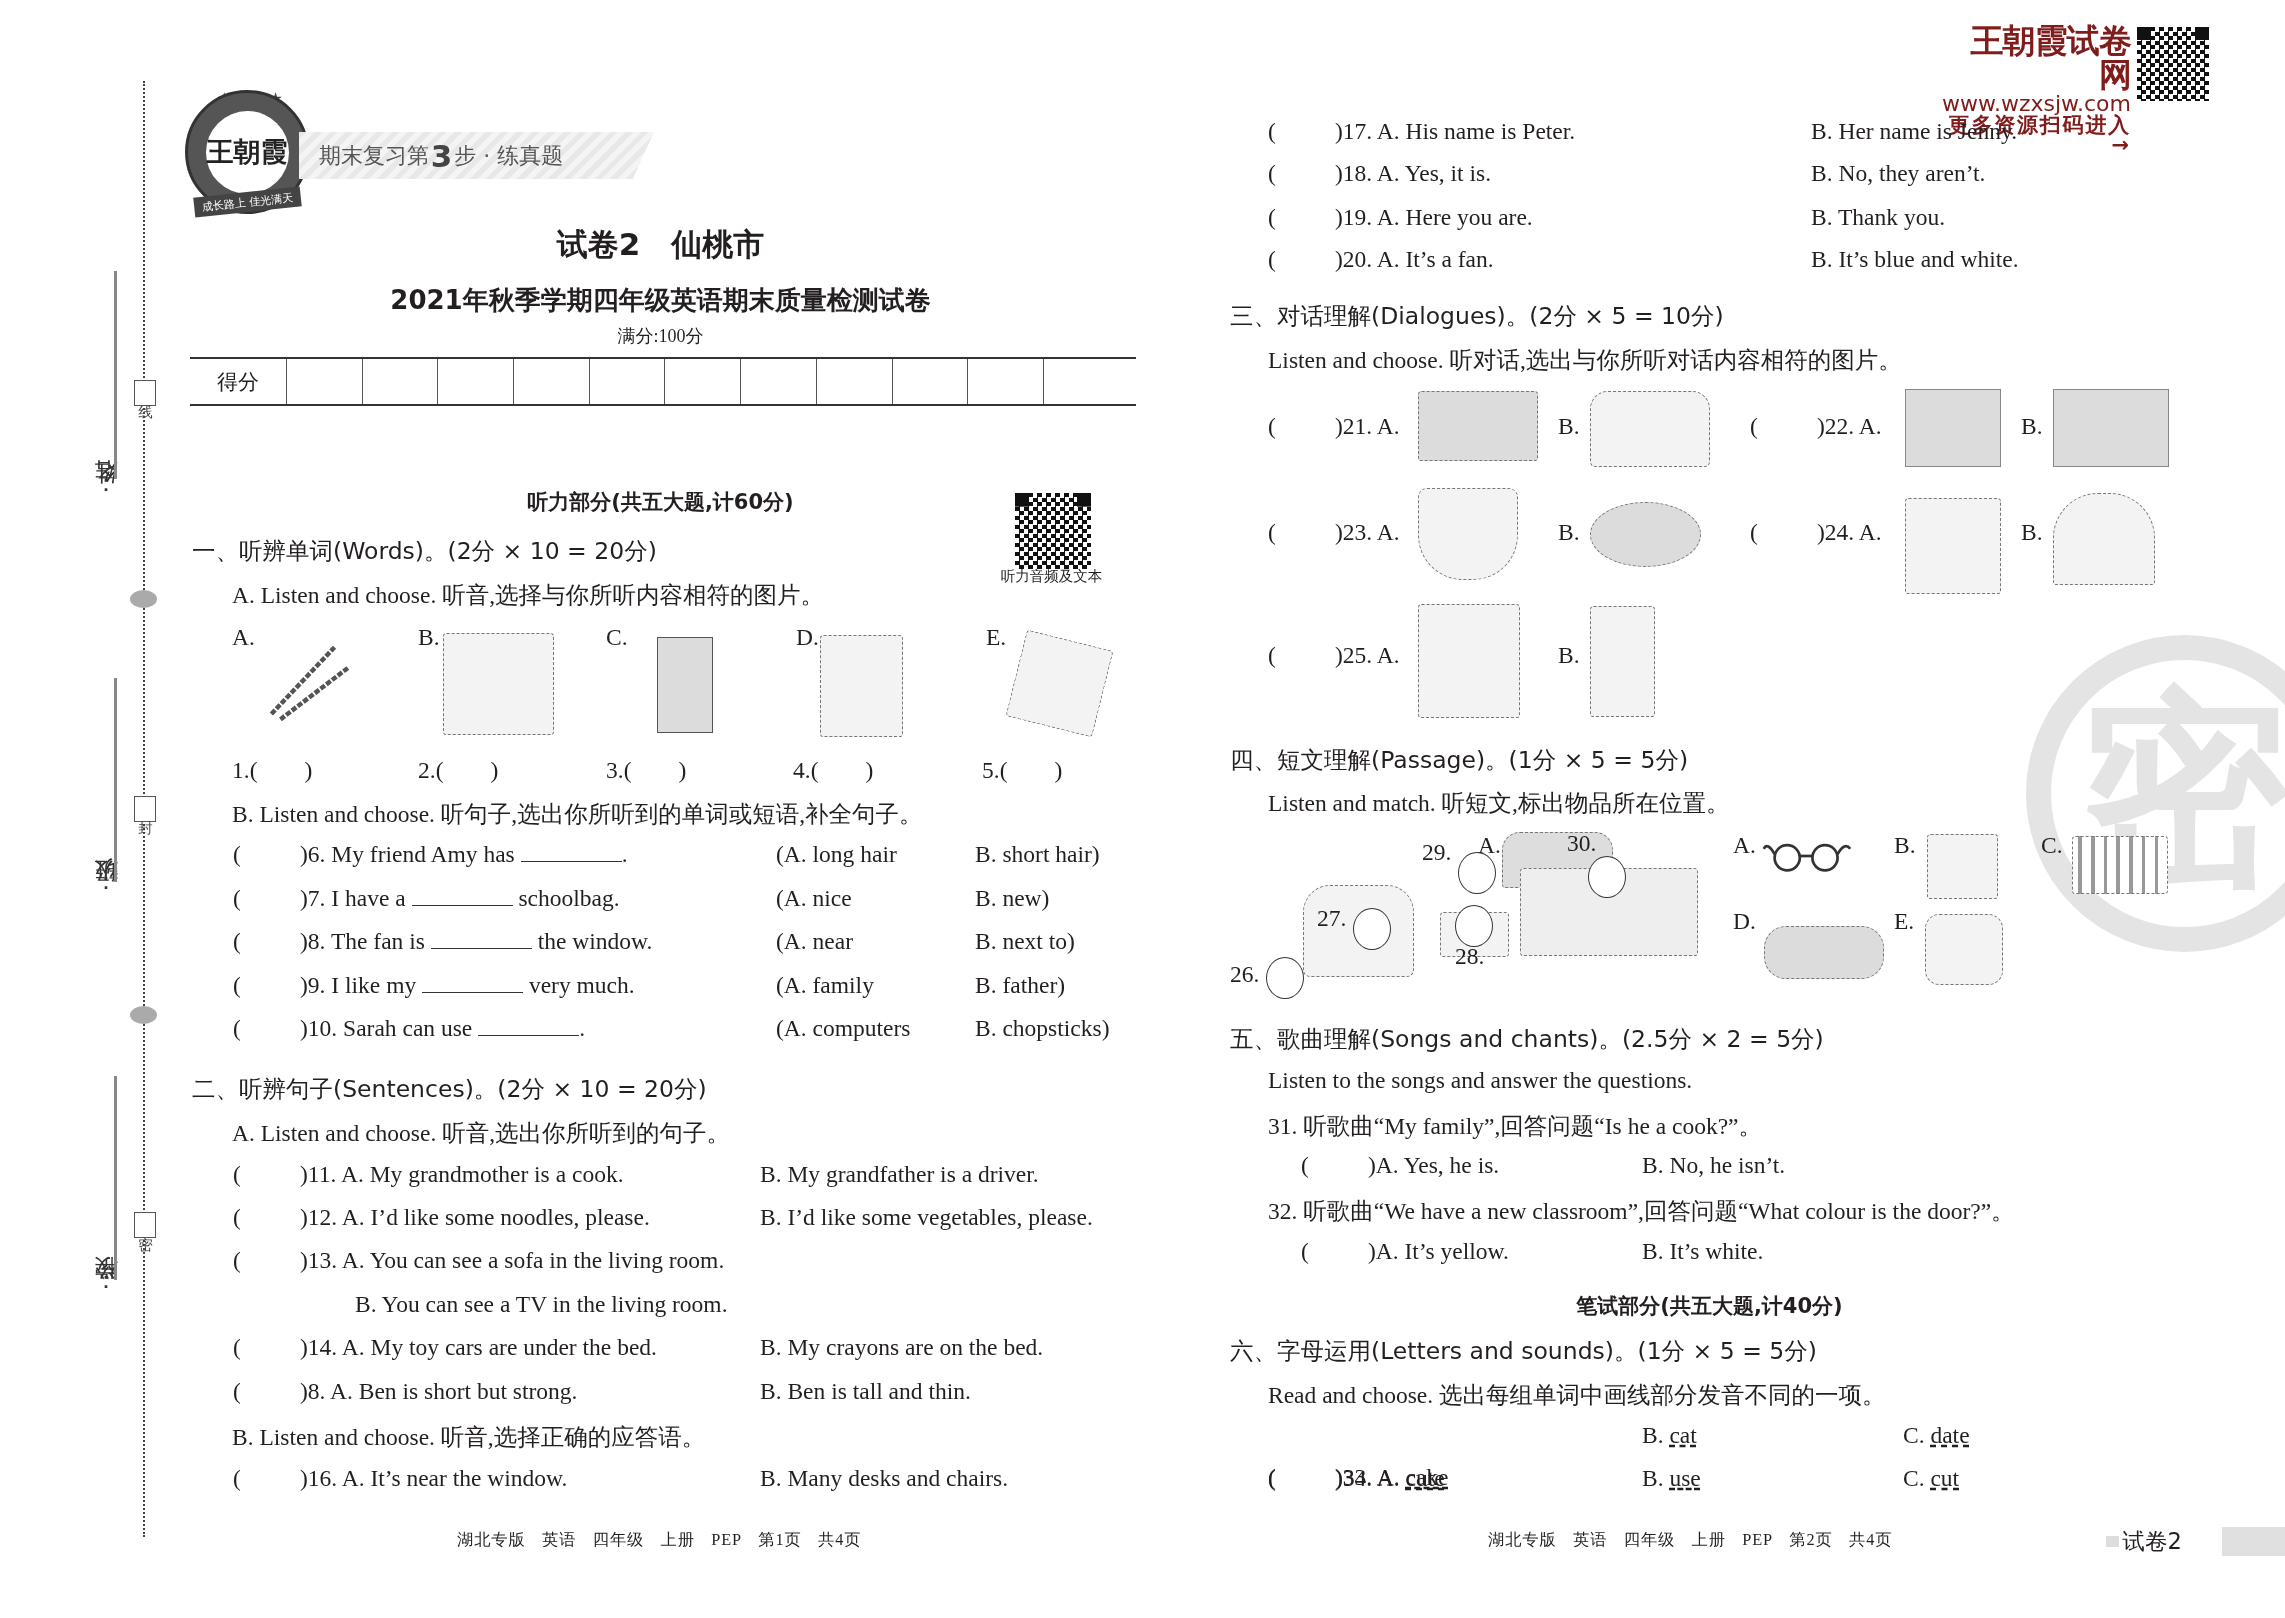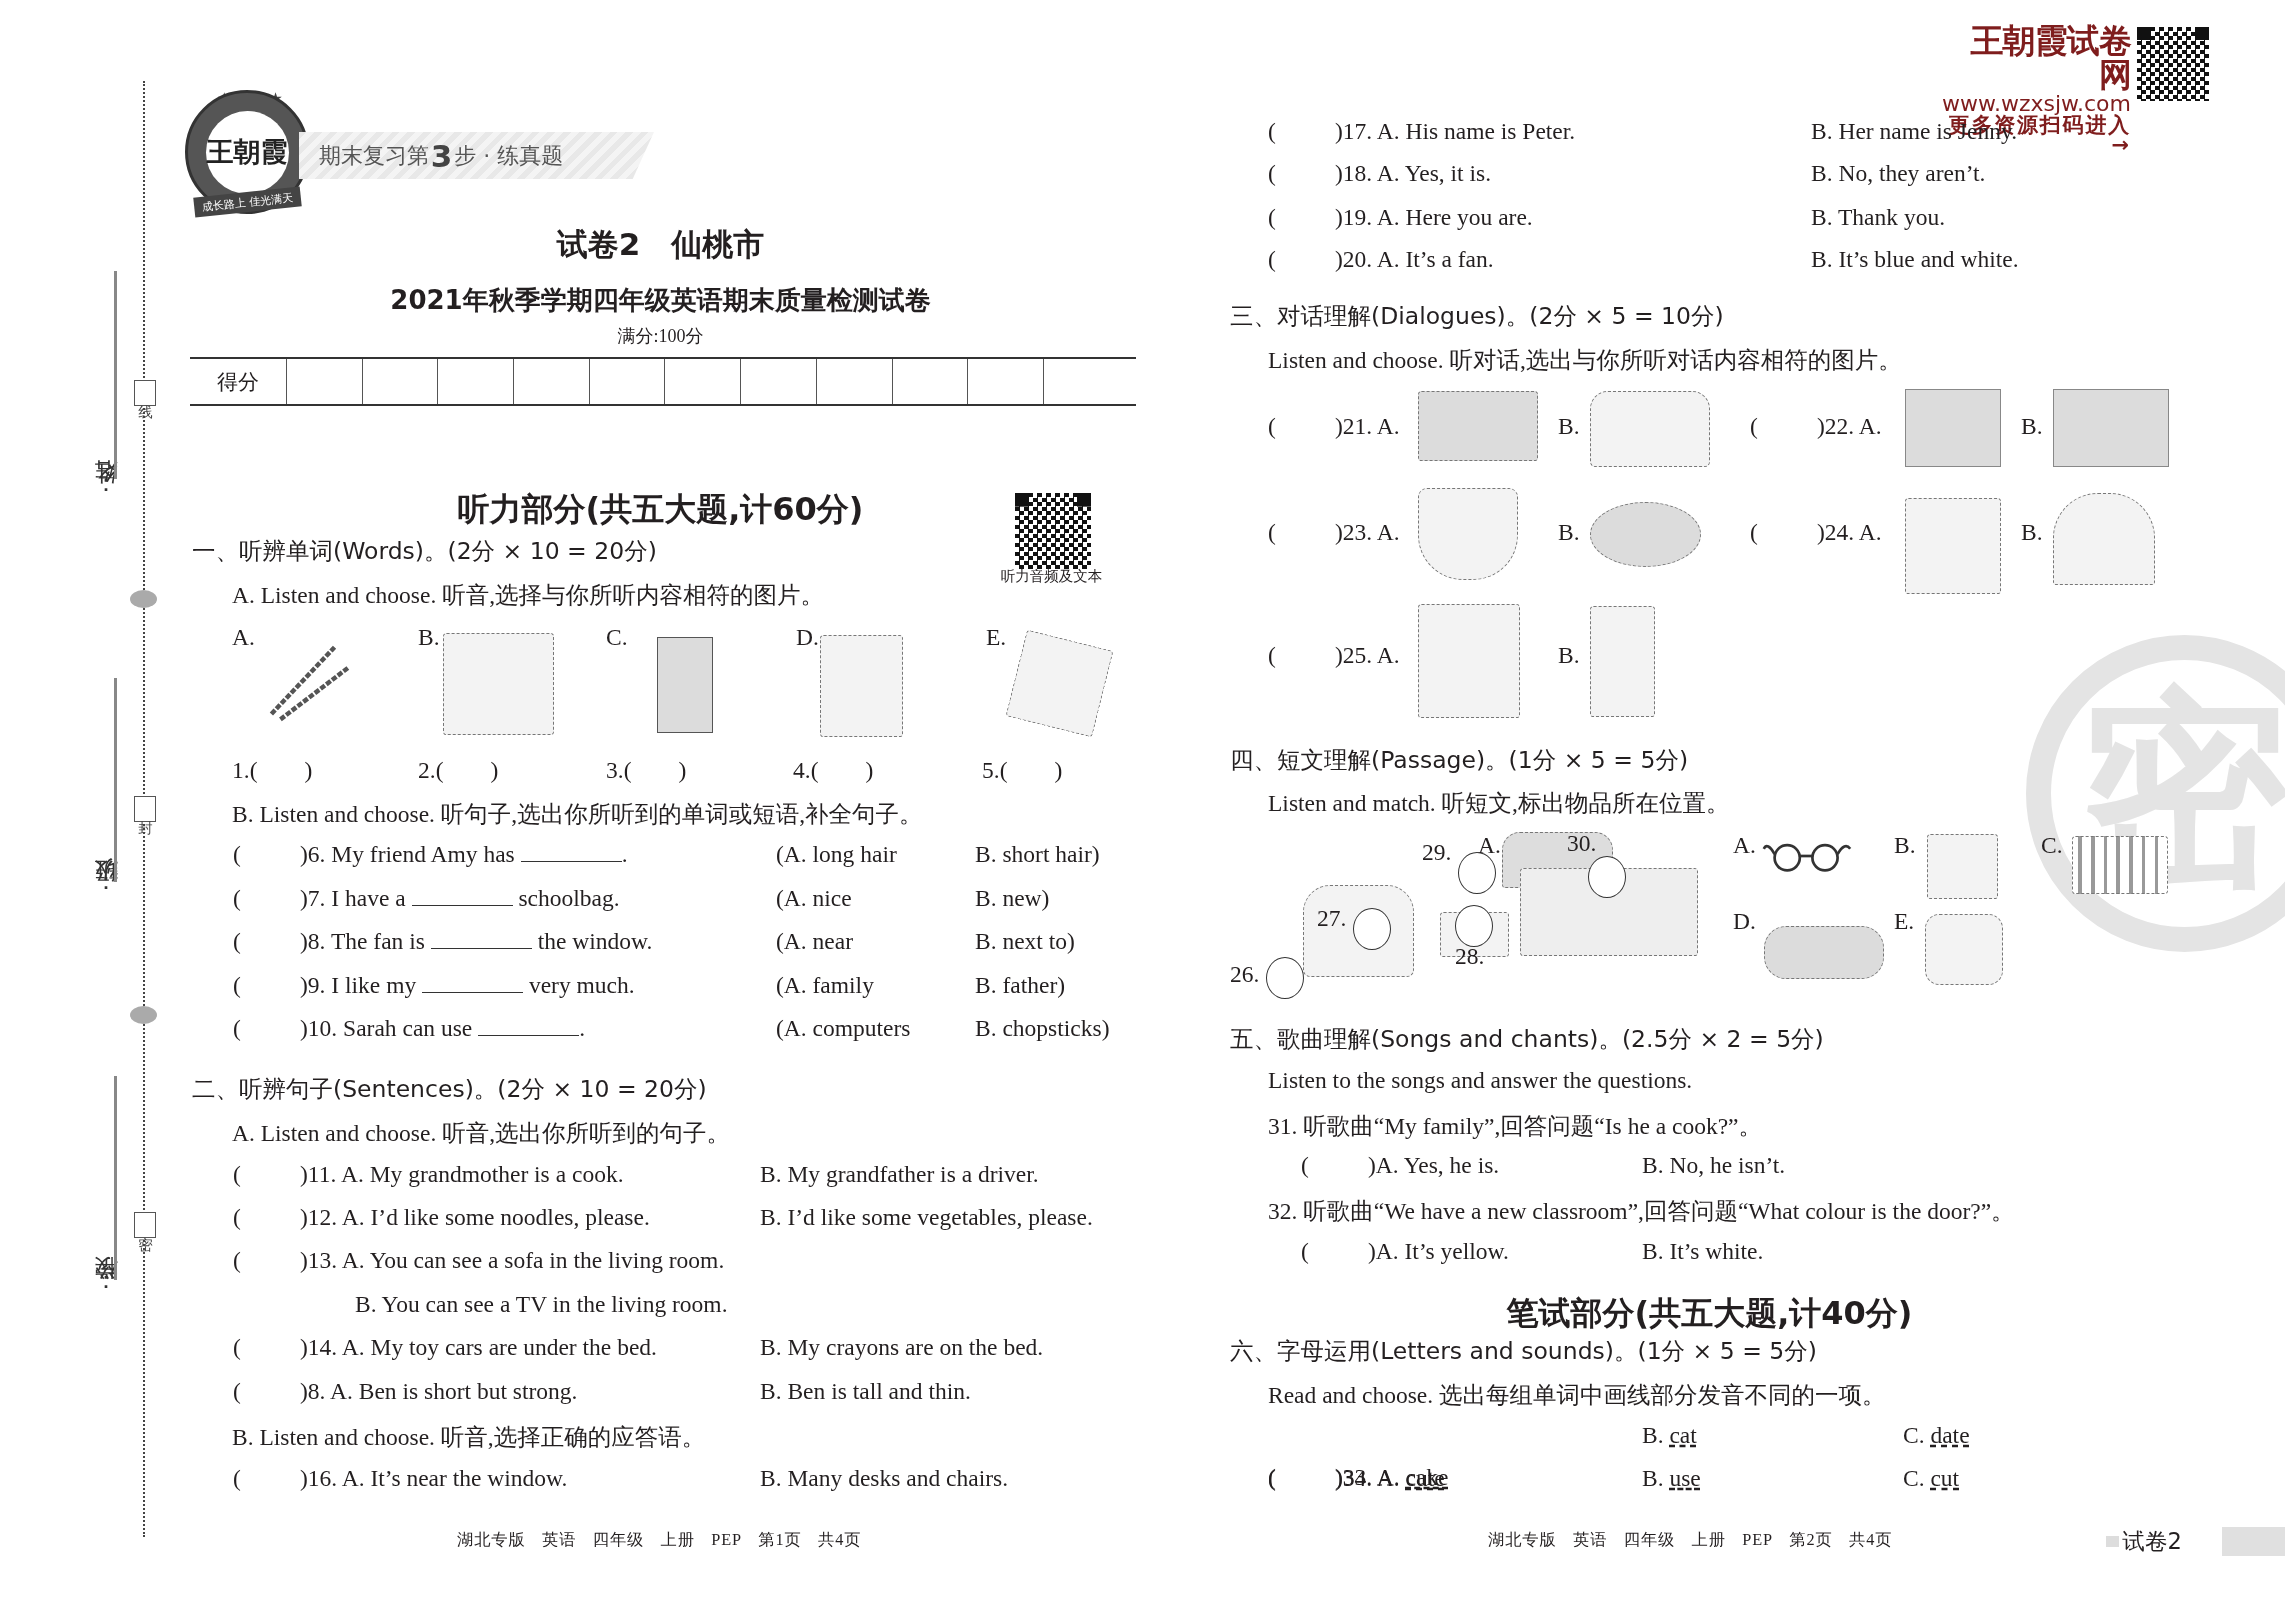--- a/index.html
+++ b/index.html
@@ -35,21 +35,21 @@
   .title2 { left:181px; width:959px; top:283px; text-align:center; font-size:26px; font-weight:bold; font-family:"DejaVu Sans",sans-serif; }
   .fullmark { left:181px; width:959px; top:324px; text-align:center; font-size:18px; }
 
   table.score { position:absolute; left:190px; top:357px; width:946px; border-collapse:collapse; font-size:21px;
     font-family:"DejaVu Sans",sans-serif; }
   table.score td { border:1.4px solid #555; height:43px; text-align:center; }
   table.score { border-top:2.7px solid #333; border-bottom:2.7px solid #333; }
   table.score td:first-child { border-left:none; width:94px; }
   table.score td:last-child { border-right:none; width:90px; }
 
-  .part-title { font-size:32px; font-weight:bold; font-family:"DejaVu Sans",sans-serif; text-align:center; }
+  .part-title { font-size:21px; font-weight:bold; font-family:"DejaVu Sans",sans-serif; text-align:center; }
   .sec-title { font-size:23.5px; font-family:"DejaVu Sans",sans-serif; white-space:nowrap; }
   .line { font-size:23.5px; white-space:nowrap; }
   .blank { display:inline-block; width:101px; border-bottom:1.8px solid #333; height:20px; vertical-align:baseline; }
   .paren { display:inline-block; width:67px; }
   .u { text-decoration:underline; text-decoration-style:dashed; }
 
   .qr { background:
       linear-gradient(90deg,#111 0 18%,transparent 18% 82%,#111 82%) top/100% 18% no-repeat,
       repeating-conic-gradient(#111 0 25%,#fff 0 50%) 0 0/9px 9px;
       border:2.7px solid #fff; }

